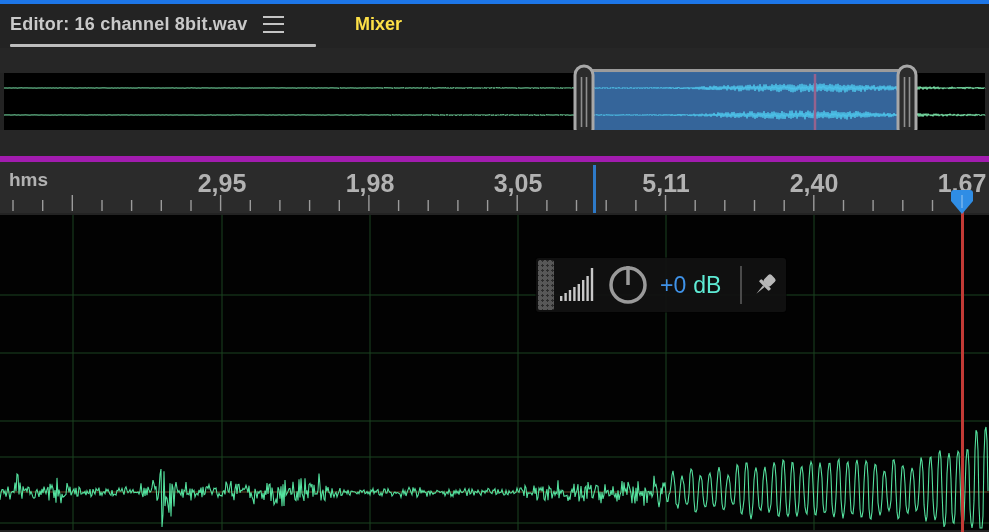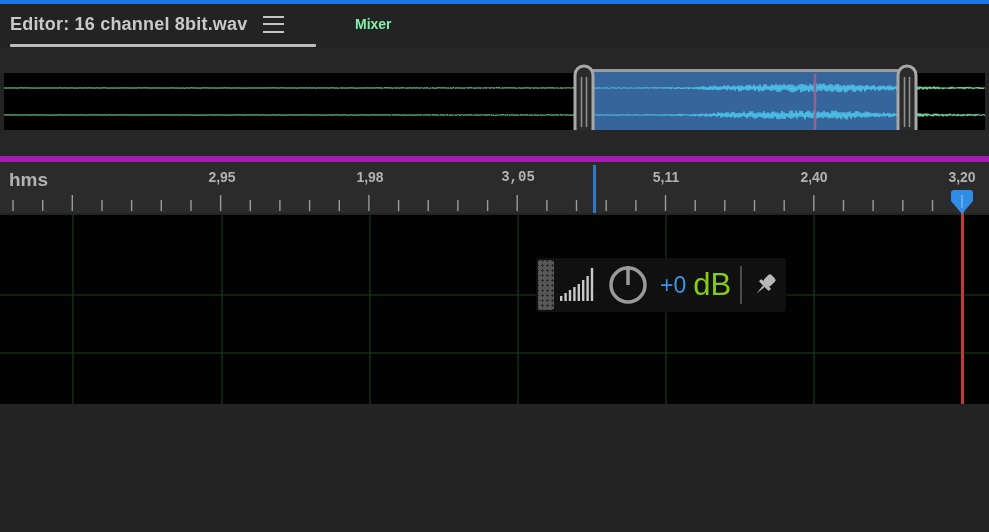--- a/index.html
+++ b/index.html
@@ -1,56 +1,56 @@
 <!DOCTYPE html>
 <html><head>
 <meta charset="utf-8">
 <style>
   html,body{margin:0;padding:0;background:#232323;}
-  #app{position:relative;width:989px;height:404px;overflow:hidden;background:#232323;
+  #app{position:relative;width:989px;height:532px;overflow:hidden;background:#232323;
        font-family:"Liberation Sans",sans-serif;-webkit-font-smoothing:antialiased;}
   
   #accent{position:absolute;left:0;top:0;width:989px;height:4px;}
   
   #tabbar{position:absolute;left:0;top:4px;width:989px;height:44px;background:#232323;}
   .tab-editor{position:absolute;left:10px;top:0;height:40px;display:flex;align-items:center;}
   .tab-editor-label{font-size:18px;font-weight:600;color:#c9c9c9;letter-spacing:.2px;}
   .menu-icon{width:21px;height:13px;margin-left:16px;border-top:2px solid #c4c4c4;border-bottom:2px solid #c4c4c4;position:relative;}
   .menu-icon::after{content:"";position:absolute;left:0;right:0;top:50%;margin-top:-1px;height:2px;background:#c4c4c4;}
   #tab-underline{position:absolute;left:10px;top:40px;width:306px;height:3px;background:#bdbdbd;border-radius:1px;}
   .tab-mixer{position:absolute;left:355px;top:0;height:40px;display:flex;align-items:center;}
-  .tab-mixer-label{font-size:14px;font-weight:600;color:#86efac;}
+  .tab-mixer-label{font-size:18px;font-weight:600;color:#fde047;}
   
   #gap1{position:absolute;left:0;top:48px;width:989px;height:25px;background:#262626;}
   #gap2{position:absolute;left:0;top:130px;width:989px;height:34px;background:#262626;}
   
   #overview-wrap{position:absolute;left:0;top:62px;width:989px;height:78px;}
   #overview-svg{position:absolute;left:0;top:0;}
   
   #ruler{position:absolute;left:0;top:156px;width:989px;height:51px;background:#2b2b2b;border-top:6px solid #a21caf;}
-  .rlabel{position:absolute;top:7px;transform:translateX(-50%);font-size:14px;font-weight:600;color:#b2b2b2;}
+  .rlabel{position:absolute;top:7px;transform:translateX(-50%);font-size:25px;font-weight:600;color:#b2b2b2;}
   #hms{position:absolute;left:9px;top:7px;font-size:19px;font-weight:600;color:#b2b2b2;}
   #ruler-ticks{position:absolute;left:0;top:0;}
   #sel-start-line{position:absolute;top:3px;width:3px;height:48px;}
   
   #main-area{position:absolute;left:0;top:215px;width:989px;height:315px;background:#020202;}
   #wave-svg{position:absolute;left:0;top:0;}
   #bottom-strip{position:absolute;left:0;top:530px;width:989px;height:2px;background:#232323;}
   
   #playhead-line{position:absolute;top:209px;width:3px;height:323px;z-index:5;}
   #playhead-marker{position:absolute;top:189px;width:24px;height:26px;z-index:6;}
   
   #hud{position:absolute;z-index:7;background:rgba(17,17,17,0.93);border-radius:3px;
        display:flex;align-items:center;box-shadow:0 0 0 1px rgba(0,0,0,.4);}
   #hud-grip{width:16px;height:50px;margin-left:2px;border-radius:2px;background-color:#575757;
             background-image:radial-gradient(#2c2c2c 1.2px,transparent 1.4px);
             background-size:5px 5px;background-position:2px 3px;flex:0 0 auto;}
   .hud-svg{flex:0 0 auto;}
   #hud-val{font-size:23px;margin-left:10px;}
-  #hud-unit{font-size:31px;color:#84cc16;margin-left:7px;}
+  #hud-unit{font-size:23px;color:#5eead4;margin-left:7px;}
   #hud-divider{width:2px;height:38px;background:#4a4a4a;margin-left:auto;}
   #hud-pin{margin:0 7px 0 9px;}
 </style>
 </head>
 <body>
 
 <div id="app">
   <div id="accent" style="background: rgb(29, 118, 232);"></div>
 
   <div id="tabbar">
@@ -88,24 +88,24 @@
       </svg>
   </div>
 
   <div id="gap2"></div>
 
   <div id="ruler">
     <span id="hms">hms</span>
     <div id="ruler-labels">
         <span class="rlabel" style="left: 222px;">2,95</span>
         <span class="rlabel" style="left: 370px;">1,98</span>
-        <span class="rlabel" style="left: 518px; font-family: Liberation Mono, monospace;">3,05</span>
+        <span class="rlabel" style="left: 518px;">3,05</span>
         <span class="rlabel" style="left: 666px;">5,11</span>
         <span class="rlabel" style="left: 814px;">2,40</span>
-        <span class="rlabel" style="left: 962px;">3,20</span>
+        <span class="rlabel" style="left: 962px;">1,67</span>
       </div>
     <svg id="ruler-ticks" width="989" height="51">
         <line x1="13.0" y1="38" x2="13.0" y2="49" stroke="#9b9b9b" stroke-width="1.4"></line>
         <line x1="42.7" y1="38" x2="42.7" y2="49" stroke="#9b9b9b" stroke-width="1.4"></line>
         <line x1="72.3" y1="33" x2="72.3" y2="49" stroke="#9b9b9b" stroke-width="1.4"></line>
         <line x1="102.0" y1="38" x2="102.0" y2="49" stroke="#9b9b9b" stroke-width="1.4"></line>
         <line x1="131.6" y1="38" x2="131.6" y2="49" stroke="#9b9b9b" stroke-width="1.4"></line>
         <line x1="161.3" y1="38" x2="161.3" y2="49" stroke="#9b9b9b" stroke-width="1.4"></line>
         <line x1="191.0" y1="38" x2="191.0" y2="49" stroke="#9b9b9b" stroke-width="1.4"></line>
         <line x1="220.6" y1="33" x2="220.6" y2="49" stroke="#9b9b9b" stroke-width="1.4"></line>

